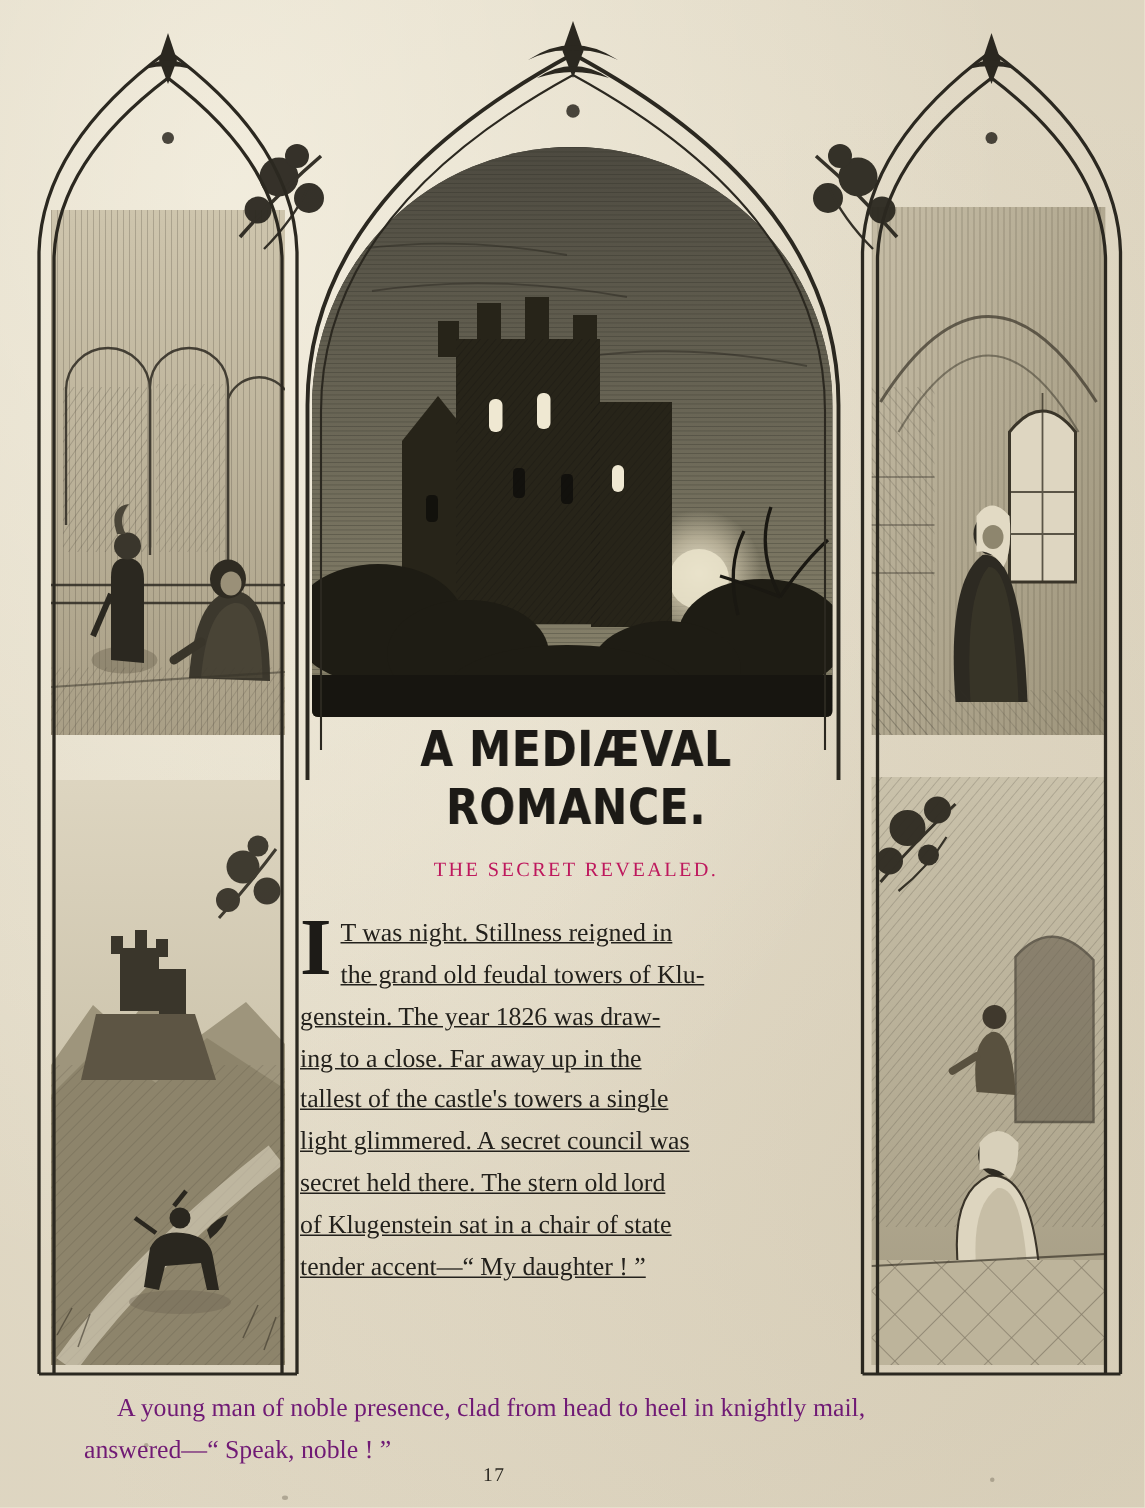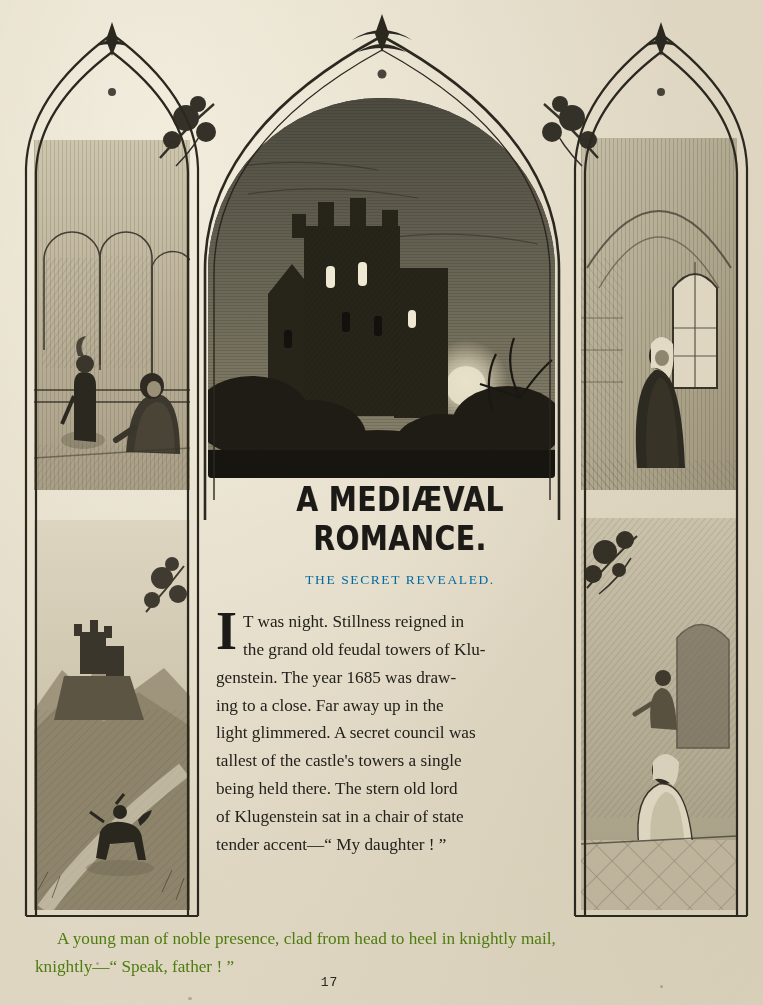--- a/index.html
+++ b/index.html
@@ -73,21 +73,20 @@
     background: #3a372f;
   }
 
   
   .text-col {
     position: absolute;
     left: 200px;
     top: 480px;
     width: 368px;
     z-index: 4;
-    padding-left: 16px;
   }
   .story-title {
     font-family: "DejaVu Sans", sans-serif;
     font-weight: bold;
     font-size: 28px;
     letter-spacing: 0.6px;
     text-align: center;
     color: #1c1a16;
     margin: 0 0 26px 0;
     transform: scaleY(1.18);
@@ -99,66 +98,65 @@
     font-size: 19px;
     letter-spacing: 2.0px;
     margin: 12px 0 22px 0;
     color: #23211c;
   }
   .subtitle {
     text-align: center;
     font-size: 13.5px;
     letter-spacing: 1.6px;
     margin: 0 0 20px 0;
-    color: #0369a1;
+    color: #be185d;
   }
   .body-text {
     font-size: 17.2px;
     line-height: 1.62;
     text-align: justify;
     color: #23211c;
   }
-  .body-text p { margin: 0; }
+  .body-text p { margin: 0; text-decoration: underline; }
   .dropcap {
     float: left;
     font-size: 54px;
     line-height: 42px;
     padding: 2px 6px 0 0;
     font-family: "Liberation Serif", serif;
     font-weight: bold;
     color: #1d1b17;
   }
   .indent-lines { text-indent: 0; }
 
   
   .bottom-text {
     position: absolute;
-    left: 35px;
+    left: 56px;
     top: 925px;
     width: 688px;
     font-size: 17.2px;
     line-height: 1.62;
     text-align: justify;
-    color: #4d7c0f;
+    color: #701a75;
     z-index: 4;
   }
   .bottom-text p { margin: 0; }
   .bottom-text .l1 { text-indent: 22px; }
 
   .folio {
     position: absolute;
     left: 0;
     top: 975px;
     width: 659px;
     text-align: center;
     font-size: 13px;
     letter-spacing: 1px;
     color: #2b2822;
     z-index: 4;
-    font-family: Liberation Mono, monospace;
   }
   .speck {
     position: absolute;
     background: rgba(90,80,62,0.35);
     border-radius: 50%;
     z-index: 5;
     pointer-events: none;
   }
 </style>
 </head>
@@ -501,33 +499,33 @@
     </g>
   </svg>
 
   <div class="text-col">
     <h1 class="story-title">A MEDIÆVAL ROMANCE.</h1>
     <div class="subtitle">THE SECRET REVEALED.</div>
     <div class="body-text">
       <span class="dropcap">I</span>
       <p>T was night.  Stillness reigned in</p>
       <p class="indent-lines">the grand old feudal towers of Klu-</p>
-      <p class="indent-lines">genstein.  The year 1685 was draw-</p>
+      <p class="indent-lines">genstein.  The year 1826 was draw-</p>
       <p>ing to a close.  Far away up in the</p>
+      <p>tallest of the castle's towers a single</p>
       <p>light glimmered.  A secret council was</p>
-      <p>tallest of the castle's towers a single</p>
-      <p>being held there.  The stern old lord</p>
+      <p>secret held there.  The stern old lord</p>
       <p>of Klugenstein sat in a chair of state</p>
       <p>tender accent—“ My daughter ! ”</p>
     </div>
   </div>
 
   <div class="bottom-text">
     <p class="l1">A young man of noble presence, clad from head to heel in knightly mail,</p>
-    <p>knightly—“ Speak, father ! ”</p>
+    <p>answered—“ Speak, noble ! ”</p>
   </div>
 
   <div class="folio">17</div>
 
   <div class="speck" style="left:96px; top:962px; width:3px; height:3px;"></div>
   <div class="speck" style="left:188px; top:997px; width:4px; height:3px;"></div>
   <div class="speck" style="left:660px; top:985px; width:3px; height:3px;"></div>
 </div>
 
 </body></html>

